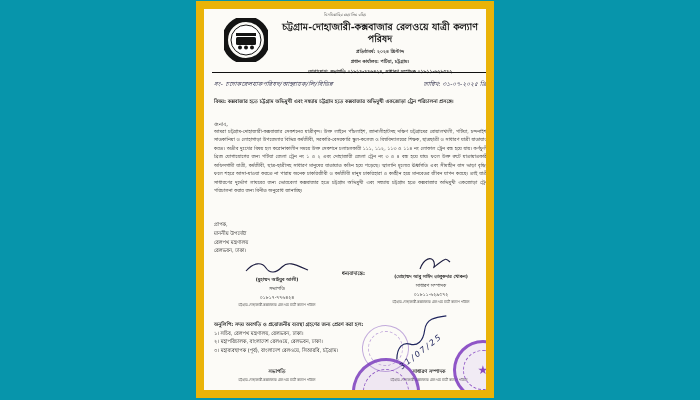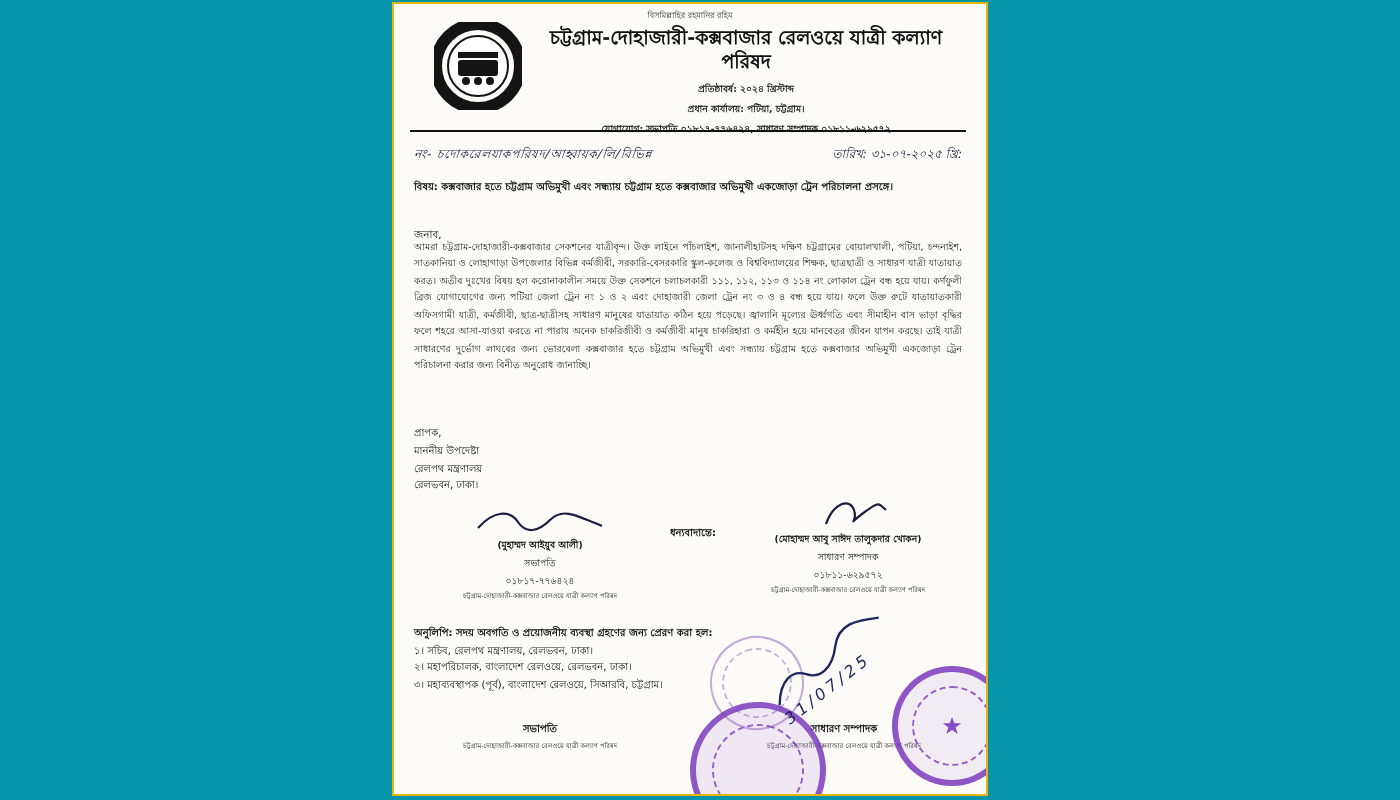--- a/index.html
+++ b/index.html
@@ -1,18 +1,18 @@
 <!DOCTYPE html>
 <html><head>
 <meta charset="utf-8">
 <style>
   html,body{margin:0;padding:0;}
   body{width:700px;height:400px;overflow:hidden;background:#0795ab;font-family:"DejaVu Sans","Liberation Sans",sans-serif;}
   .stage{position:relative;width:700px;height:400px;background:#0795ab;}
-  .doc{position:absolute;left:196px;top:1px;width:298px;height:397px;background:#fcfbf7;border:1px solid #eab308;box-sizing:border-box;overflow:hidden;}
+  .doc{position:absolute;left:196px;top:1px;width:298px;height:397px;background:#fcfbf7;border:8px solid #eab308;box-sizing:border-box;overflow:hidden;}
   .abs{position:absolute;}
   .c{text-align:center;}
   .bismillah{top:3px;left:0;width:100%;font-size:4px;color:#333;}
   .logo{top:9px;left:20px;width:44px;height:44px;}
   .hgroup{top:12px;left:68px;width:216px;}
   .title{font-size:9.5px;font-weight:bold;color:#111;line-height:1.25;}
   .sub1{font-size:4.6px;font-weight:bold;margin-top:3px;color:#222;}
   .sub2{font-size:4.6px;font-weight:bold;margin-top:2px;color:#222;}
   .sub3{font-size:4.6px;font-weight:bold;margin-top:2px;color:#222;}
   .rule{top:63px;left:8px;width:278px;border-top:1.6px solid #111;}

